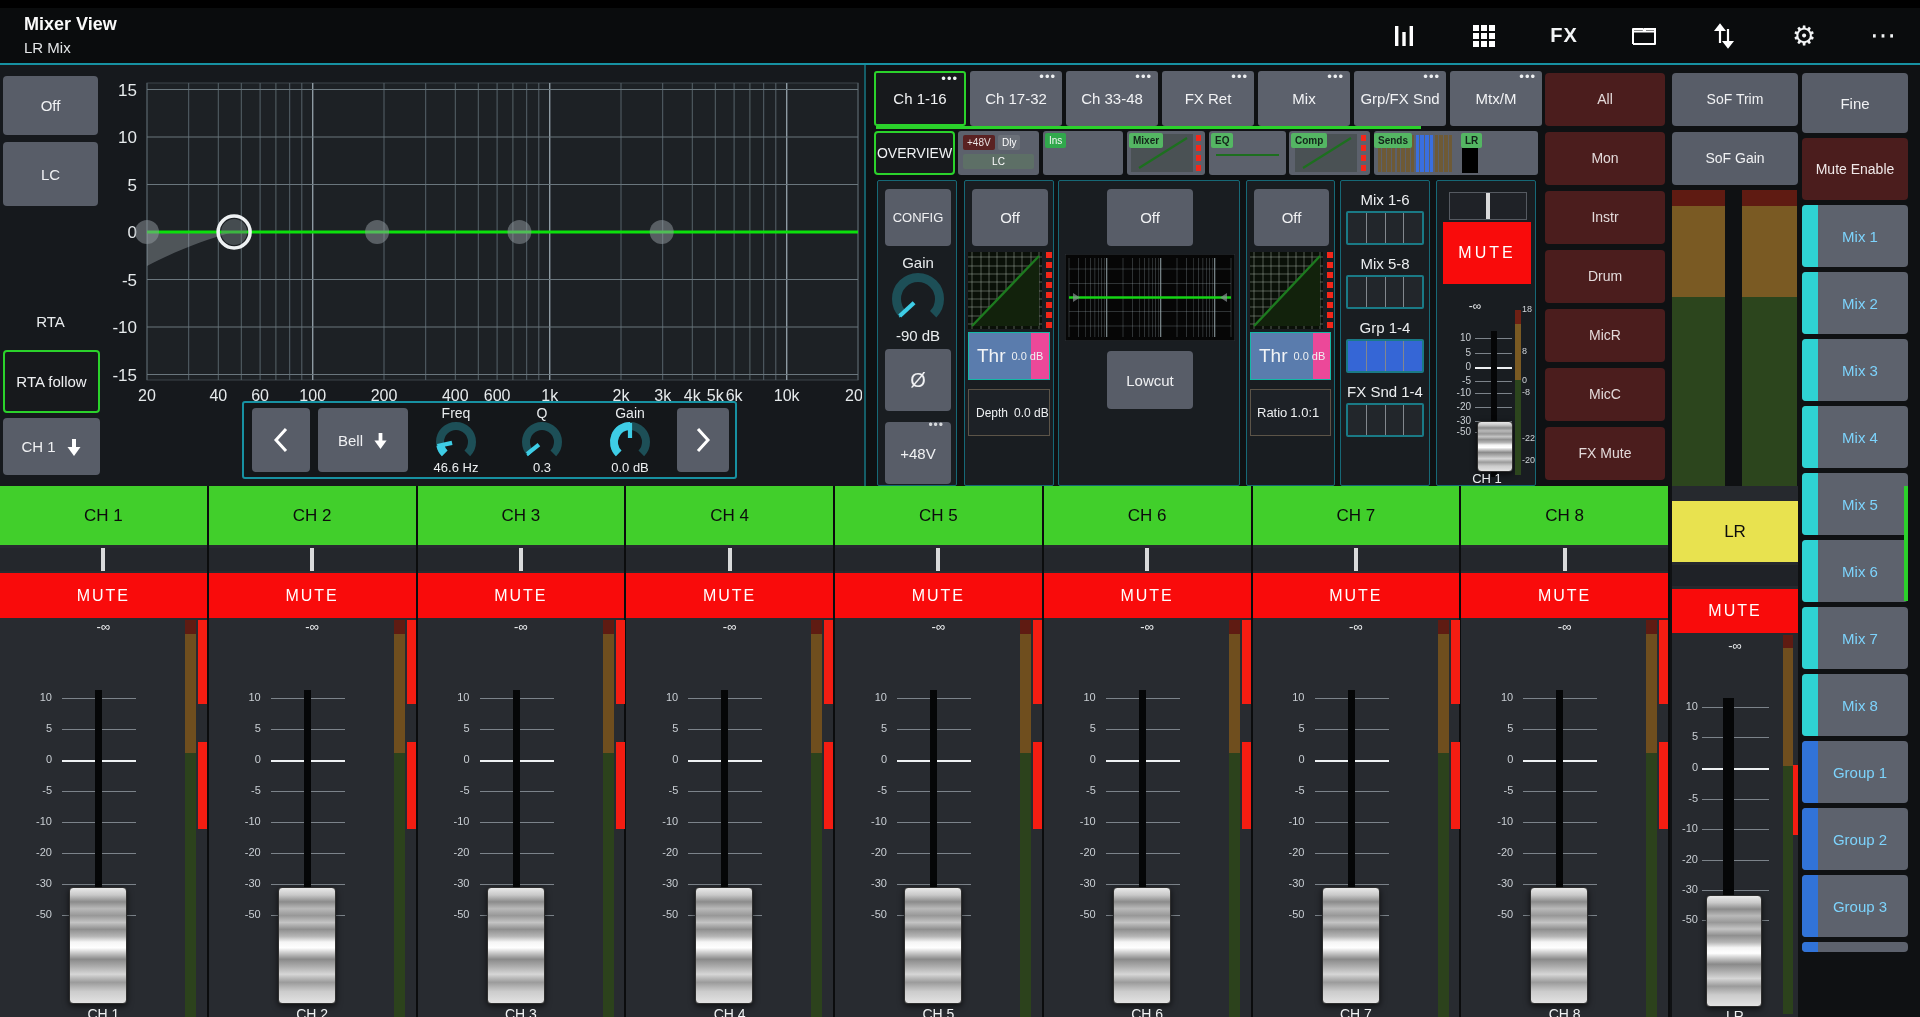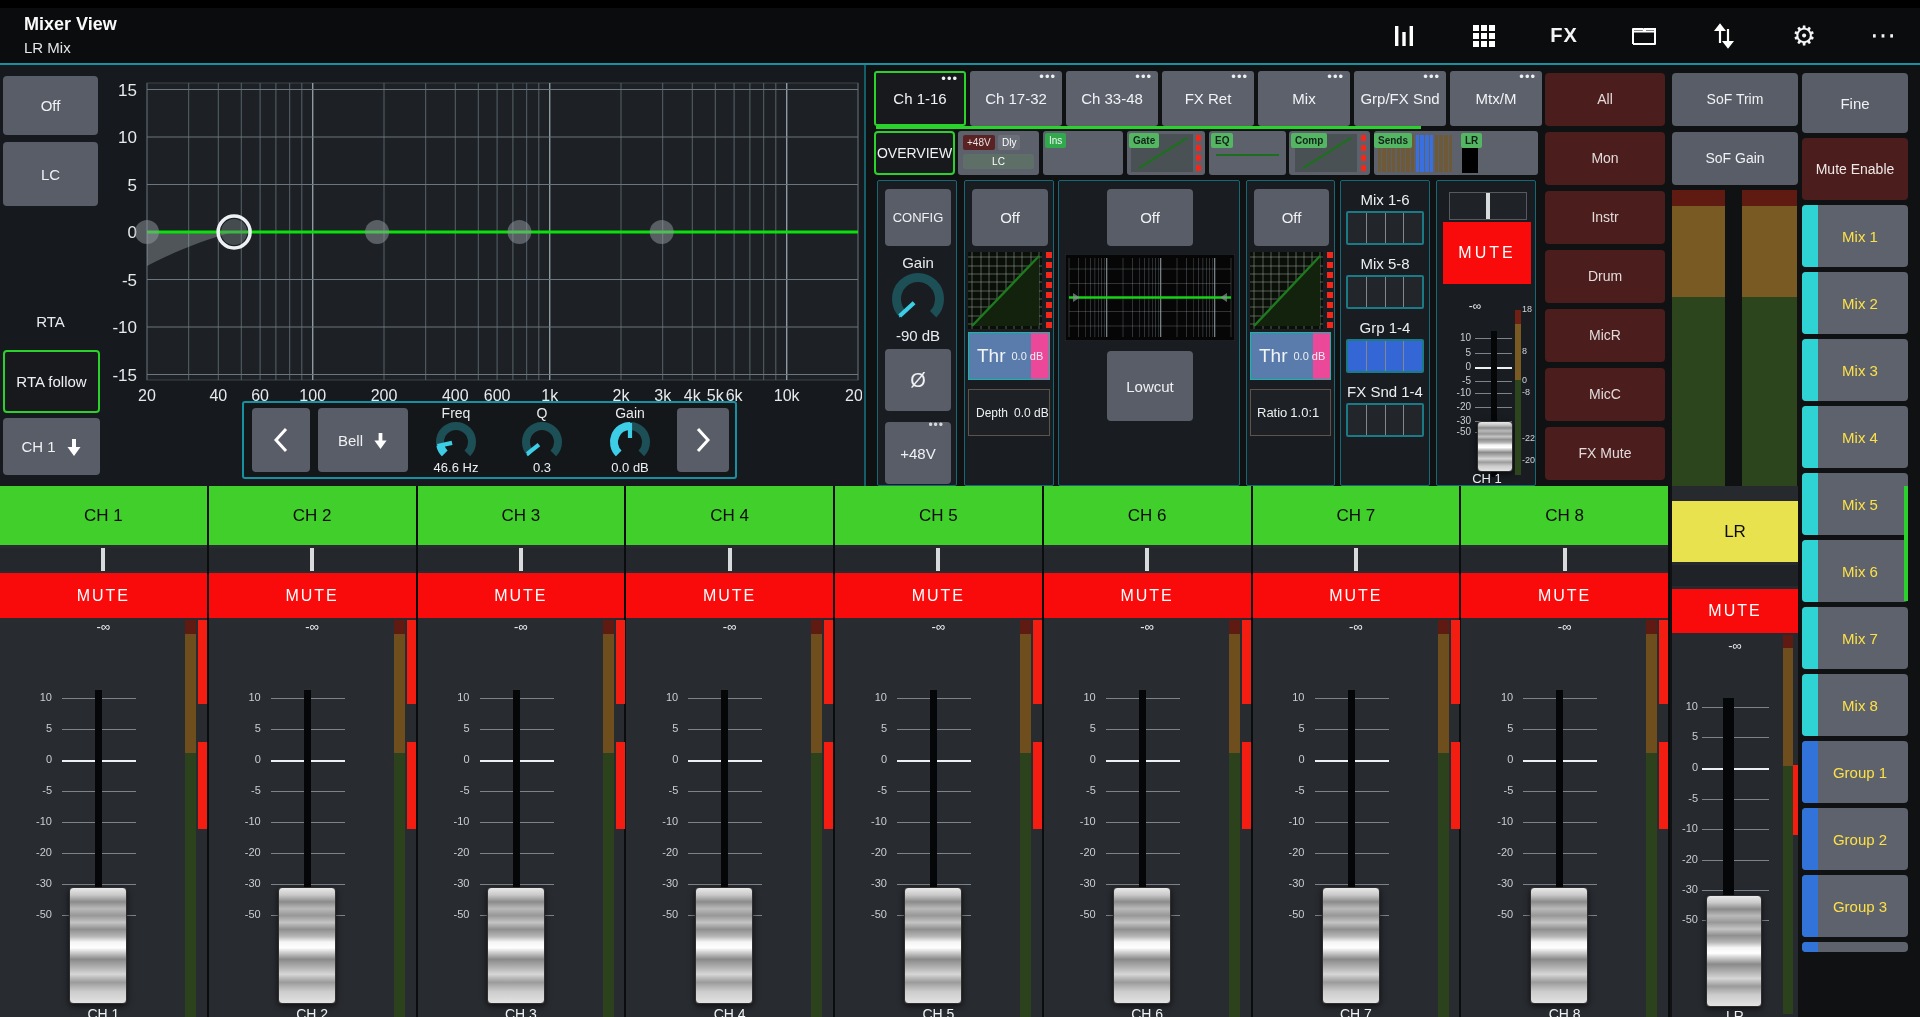--- a/index.html
+++ b/index.html
@@ -87,21 +87,21 @@
   .rseg{position:absolute;left:198px;width:9px;background:#f41d12;}
 
   
   #lr-strip{position:absolute;left:1672px;top:478px;width:126px;height:539px;background:#26292e;}
 
   
   .rcol{position:absolute;display:flex;flex-direction:column;}
   .dca-btn{height:52.5px;flex:none;border-radius:4px;}
   .sof-btn{height:52.5px;flex:none;border-radius:4px;font-size:14px;}
   .rp-btn{position:relative;height:62px;flex:none;background:#5d626d;border-radius:4px;
-          display:flex;align-items:center;justify-content:center;font-size:15px;color:#fde047;overflow:hidden;}
+          display:flex;align-items:center;justify-content:center;font-size:15px;color:#7dd3fc;overflow:hidden;}
   .rp-btn .edge{position:absolute;left:0;top:0;bottom:0;width:16px;}
   .rp-btn[data-kind="mix"] .edge{background:var(--mix_teal);}
   .rp-btn[data-kind="group"] .edge{background:var(--group_blue);}
   .rp-btn[data-partial="true"]{height:10px;}
   .rp-btn span{margin-left:10px;}
   .bigmeter{position:absolute;top:182px;height:308px;
             background:linear-gradient(180deg,#5f1b12 0 16px,#7a5a23 16px 107px,#2c451d 107px 100%);}
 
   svg text{font-family:"Liberation Sans",sans-serif;}
 </style>
@@ -343,21 +343,21 @@
 
   <div class="ovbox" style="left:1043px;width:80px;">
     <span class="chip" style="left:2px;top:2px;background:#31a84c;color:#f2f6f2;">Ins</span>
   </div>
 
   <div class="ovbox" style="left:1127px;width:78px;">
     <svg class="a" style="left:4px;top:3px;" width="62" height="38" viewBox="0 0 62 38">
       <rect width="62" height="38" fill="rgba(18,36,12,0.25)"></rect>
         <line x1="8" y1="34" x2="56" y2="4" stroke="#1d6f1f" stroke-width="2.2"></line>
     </svg>
-    <span class="chip green" style="left:2px;top:2px;">Gate</span>
+    <span class="chip green" style="left:2px;top:2px;">Mixer</span>
     <div class="a rdash" style="left:69px;top:4px;width:5px;height:36px;"></div>
   </div>
 
   <div class="ovbox" style="left:1209px;width:77px;">
     <svg class="a" style="left:4px;top:3px;" width="69" height="38" viewBox="0 0 69 38">
       <line x1="3" y1="21" x2="66" y2="21" stroke="#1d6f1f" stroke-width="2.2"></line>
     </svg>
     <span class="chip green" style="left:2px;top:2px;">EQ</span>
   </div>
 
@@ -468,21 +468,21 @@
         <line x1="166.0" y1="4" x2="166.0" y2="83" stroke="#9fb0b6" stroke-width="0.6" opacity="0.45"></line>
         <line x1="4" y1="15" x2="166" y2="15" stroke="#9fb0b6" stroke-width="0.6" opacity="0.45"></line>
         <line x1="4" y1="29.5" x2="166" y2="29.5" stroke="#9fb0b6" stroke-width="0.6" opacity="0.45"></line>
         <line x1="4" y1="43.5" x2="166" y2="43.5" stroke="#9fb0b6" stroke-width="0.6" opacity="0.45"></line>
         <line x1="4" y1="57.5" x2="166" y2="57.5" stroke="#9fb0b6" stroke-width="0.6" opacity="0.45"></line>
         <line x1="4" y1="72" x2="166" y2="72" stroke="#9fb0b6" stroke-width="0.6" opacity="0.45"></line>
         <line x1="4" y1="43.5" x2="166" y2="43.5" stroke="#15d415" stroke-width="2.6"></line>
         <polygon points="8,39 8,48 15,43.5" fill="#8a9196" opacity="0.7"></polygon>
         <polygon points="162,39 162,48 155,43.5" fill="#8a9196" opacity="0.7"></polygon>
       </svg>
-    <button class="btn a" style="left:48px;top:170px;width:86px;height:70px;">Lowcut</button>
+    <button class="btn a" style="left:48px;top:170px;width:86px;height:58px;">Lowcut</button>
   </div>
 
   <div class="dcol" style="left:1246px;width:89px;">
     <button class="btn a" style="left:7px;top:8px;width:75px;height:57px;">Off</button>
     <svg class="a" style="left:3px;top:71px;" width="73" height="77" viewBox="0 0 73 77">
       <rect width="73" height="77" fill="#0a1008"></rect>
       <path d="M4 0V77 M13 0V77 M21 0V77 M29 0V77 M38 0V77 M46 0V77 M54 0V77 M62 0V77 M70 0V77
                M0 5H73 M0 14H73 M0 22H73 M0 30H73 M0 39H73 M0 47H73 M0 55H73 M0 64H73 M0 72H73" stroke="#99a49b" stroke-width="0.7" opacity="0.75" fill="none"></path>
       <polygon points="4,74 70,4 70,74" fill="#12220c"></polygon>
       <line x1="4" y1="74" x2="70" y2="4" stroke="#1d7a1f" stroke-width="2.4"></line>

